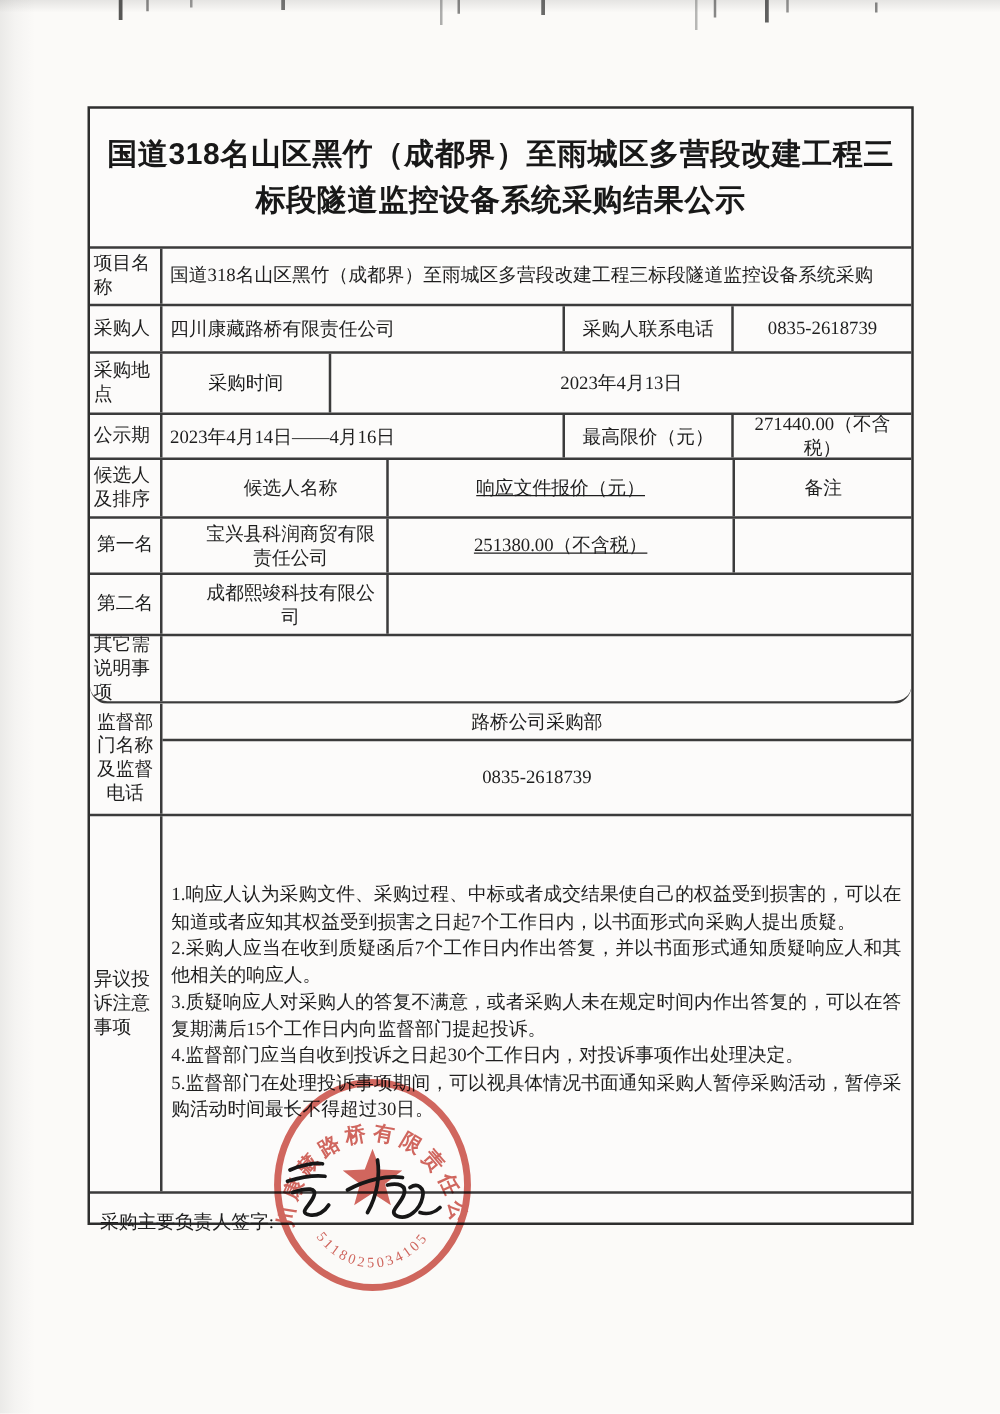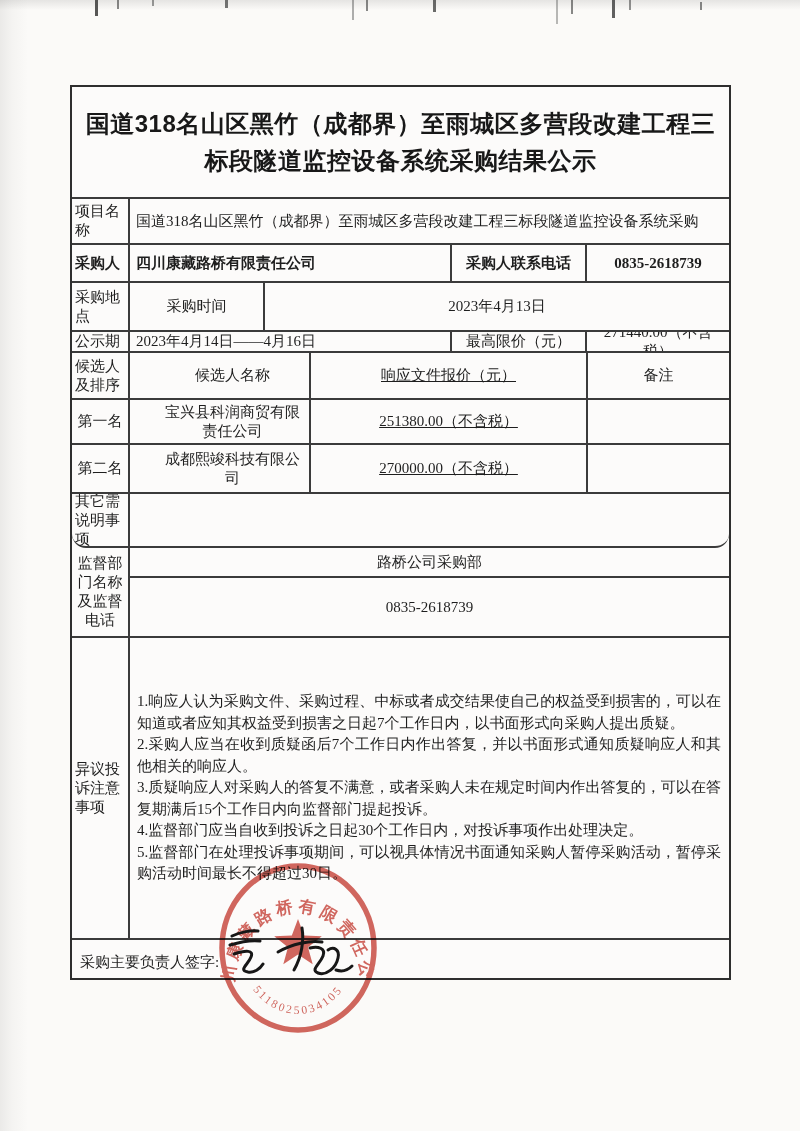--- a/index.html
+++ b/index.html
@@ -53,23 +53,23 @@
   .grow { flex: 1 1 auto; }
 
   .title-row { height: 112px; align-items: center; justify-content: center; }
   .doc-title {
     width: 100%; text-align: center; padding: 0 8px;
     font-family: "Liberation Sans", "DejaVu Sans", sans-serif;
     font-weight: 700; font-size: 24px; line-height: 37px; color: #181818;
     letter-spacing: 0.5px;
   }
   .r-project  { height: 46px; }
-  .r-purchaser{ height: 38px; font-weight: bold; }
+  .r-purchaser{ height: 38px; }
   .r-location { height: 49px; }
-  .r-publicity{ height: 21px; }
+  .r-publicity{ height: 36px; }
   .r-candhead { height: 47px; }
   .r-cand1    { height: 45px; }
   .r-cand2    { height: 49px; }
   .r-othernotes { height: 54px; border-radius: 14px; }
   .r-supervision { height: 90px; }
   .r-objection { height: 302px; }
   .r-sign { height: 44px; display:flex; align-items:center; padding-left: 8px; }
 
   .w322 { width: 322px; flex: 0 0 322px; }
   .w135 { width: 135px; flex: 0 0 135px; }
@@ -158,21 +158,20 @@
     <div class="row r-cand1">
       <div class="cell label center">第一名</div>
       <div class="cell w181 center">宝兴县科润商贸有限责任公司</div>
       <div class="cell w277 center">251380.00（不含税）</div>
       <div class="cell w143 center"></div>
     </div>
 
     <div class="row r-cand2">
       <div class="cell label center">第二名</div>
       <div class="cell w181 center">成都熙竣科技有限公司</div>
-      <div class="cell w277 center">270000.00（不含税）</div>
       <div class="cell w143 center"></div>
     </div>
 
     <div class="row r-othernotes">
       <div class="cell label">其它需说明事项</div>
       <div class="cell grow"></div>
     </div>
 
     <div class="row r-supervision">
       <div class="cell label center">监督部门名称及监督电话</div>

